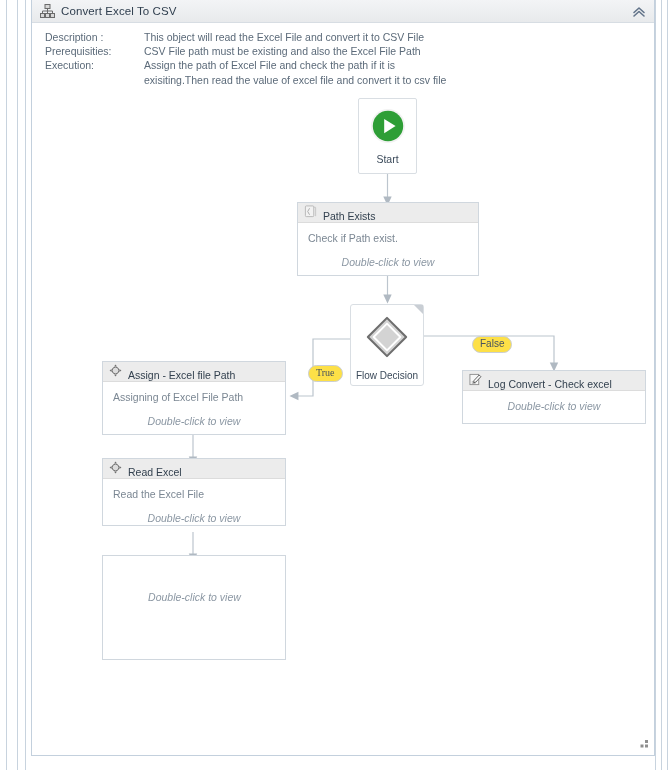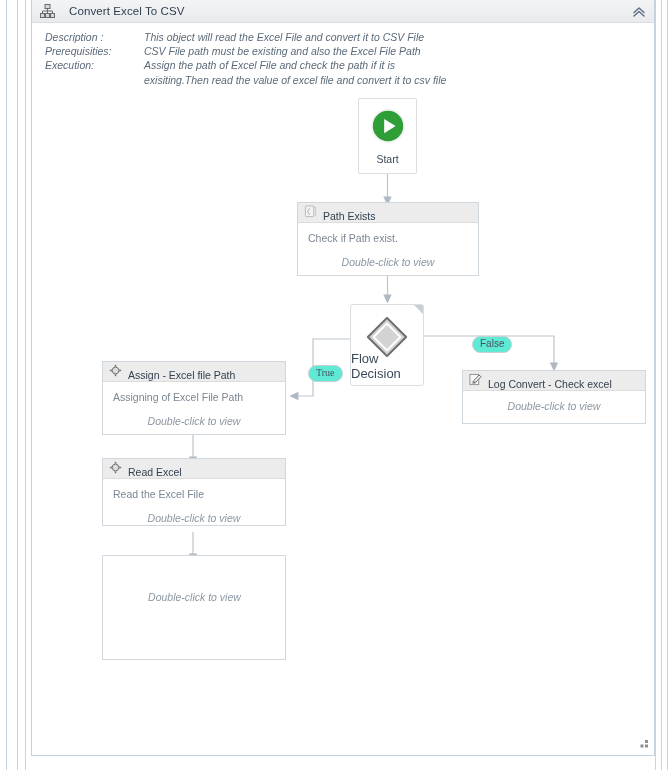--- a/index.html
+++ b/index.html
@@ -17,31 +17,31 @@
   
   .panel{
     position:absolute;left:31px;top:0;width:624px;height:756px;
     background:#ffffff;border:1px solid #c3d0dd;border-top:none;
     box-sizing:border-box;
   }
   .panel-title{
     position:relative;height:23px;
     background:linear-gradient(to bottom,#f3f4f6 0%,#e8eaec 100%);
     border-bottom:1px solid #d7dde3;
-    display:flex;align-items:center;gap:14px;padding:0 8px;
+    display:flex;align-items:center;gap:6px;padding:0 8px;
     box-sizing:border-box;
   }
   .panel-title .ttl{font-size:11.5px;color:#2f3e4e;letter-spacing:.1px;}
   .hier-icon{width:15px;height:14px;flex:0 0 auto;}
   .collapse-btn{position:absolute;right:7px;top:3px;width:17px;height:17px;
     display:flex;align-items:center;justify-content:center;cursor:pointer;}
 
   
   .desc{position:absolute;left:13px;top:30px;font-size:10.5px;line-height:14.2px;color:#5b6a79;}
-  .desc table{border-collapse:collapse;font-style:italic;}
+  .desc table{border-collapse:collapse;}
   .desc td{padding:0;vertical-align:top;font-size:10.5px;line-height:14.2px;white-space:nowrap;}
   .desc td.lab{width:95px;padding-right:4px;}
   .desc td.val{padding-left:0px;}
   .desc .indent{padding-left:12px;}
   .desc .indent2{padding-left:42px;}
 
   
   .canvas{position:absolute;left:0;top:90px;width:622px;height:640px;}
 
   
@@ -57,26 +57,26 @@
   .start{position:absolute;left:326px;top:8px;width:59px;height:76px;background:#fff;
     border:1px solid #d9dee3;border-radius:2px;box-sizing:border-box;
     display:flex;flex-direction:column;align-items:center;justify-content:center;gap:4px;}
   .start .lbl{font-size:10.5px;color:#3b4a5a;}
 
   
   .decision{position:absolute;left:318px;top:214px;width:74px;height:82px;background:#fff;
     border:1px solid #d9dee3;border-radius:3px;box-sizing:border-box;
     display:flex;flex-direction:column;align-items:center;justify-content:flex-start;
     padding-top:10px;}
-  .decision .lbl{position:absolute;bottom:4px;left:0;right:0;font-size:13px;color:#3b4a5a;}
+  .decision .lbl{position:absolute;bottom:4px;left:0;right:0;text-align:center;font-size:10px;color:#3b4a5a;}
   .dogear{position:absolute;right:0px;top:0px;width:0;height:0;
     border-left:9px solid transparent;border-top:9px solid #c9ced4;}
 
   
-  .pill{position:absolute;background:#5eead4;border:1px solid #c9ced4;border-radius:9px;
+  .pill{position:absolute;background:#fde047;border:1px solid #c9ced4;border-radius:9px;
     font-size:10px;color:#46525f;padding:1px 7px 2px 7px;line-height:12px;z-index:6;}
 
   svg.wires{position:absolute;left:0;top:0;width:622px;height:640px;overflow:visible;}
 
   
   .grip{position:absolute;right:5px;bottom:6px;width:12px;height:12px;}
 </style>
 </head>
 <body>
 

